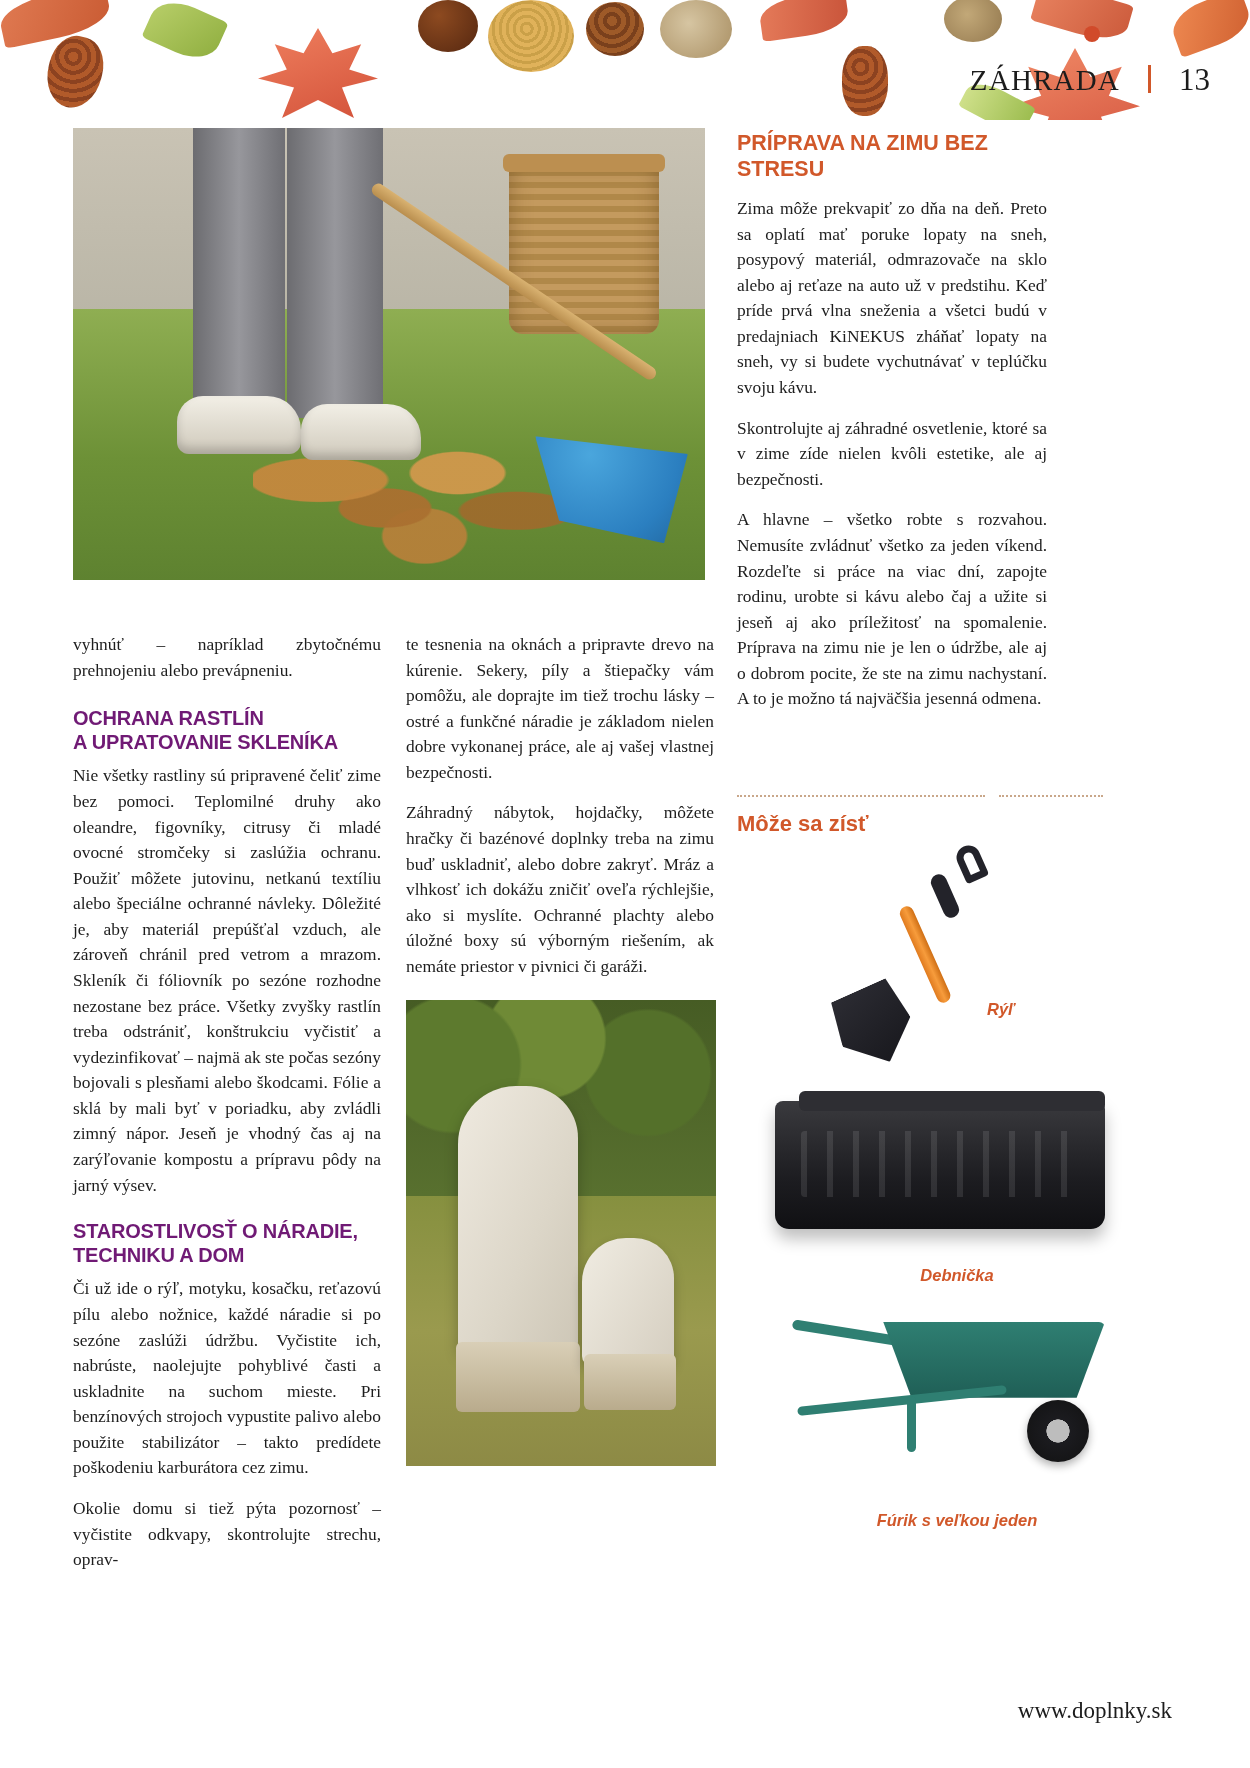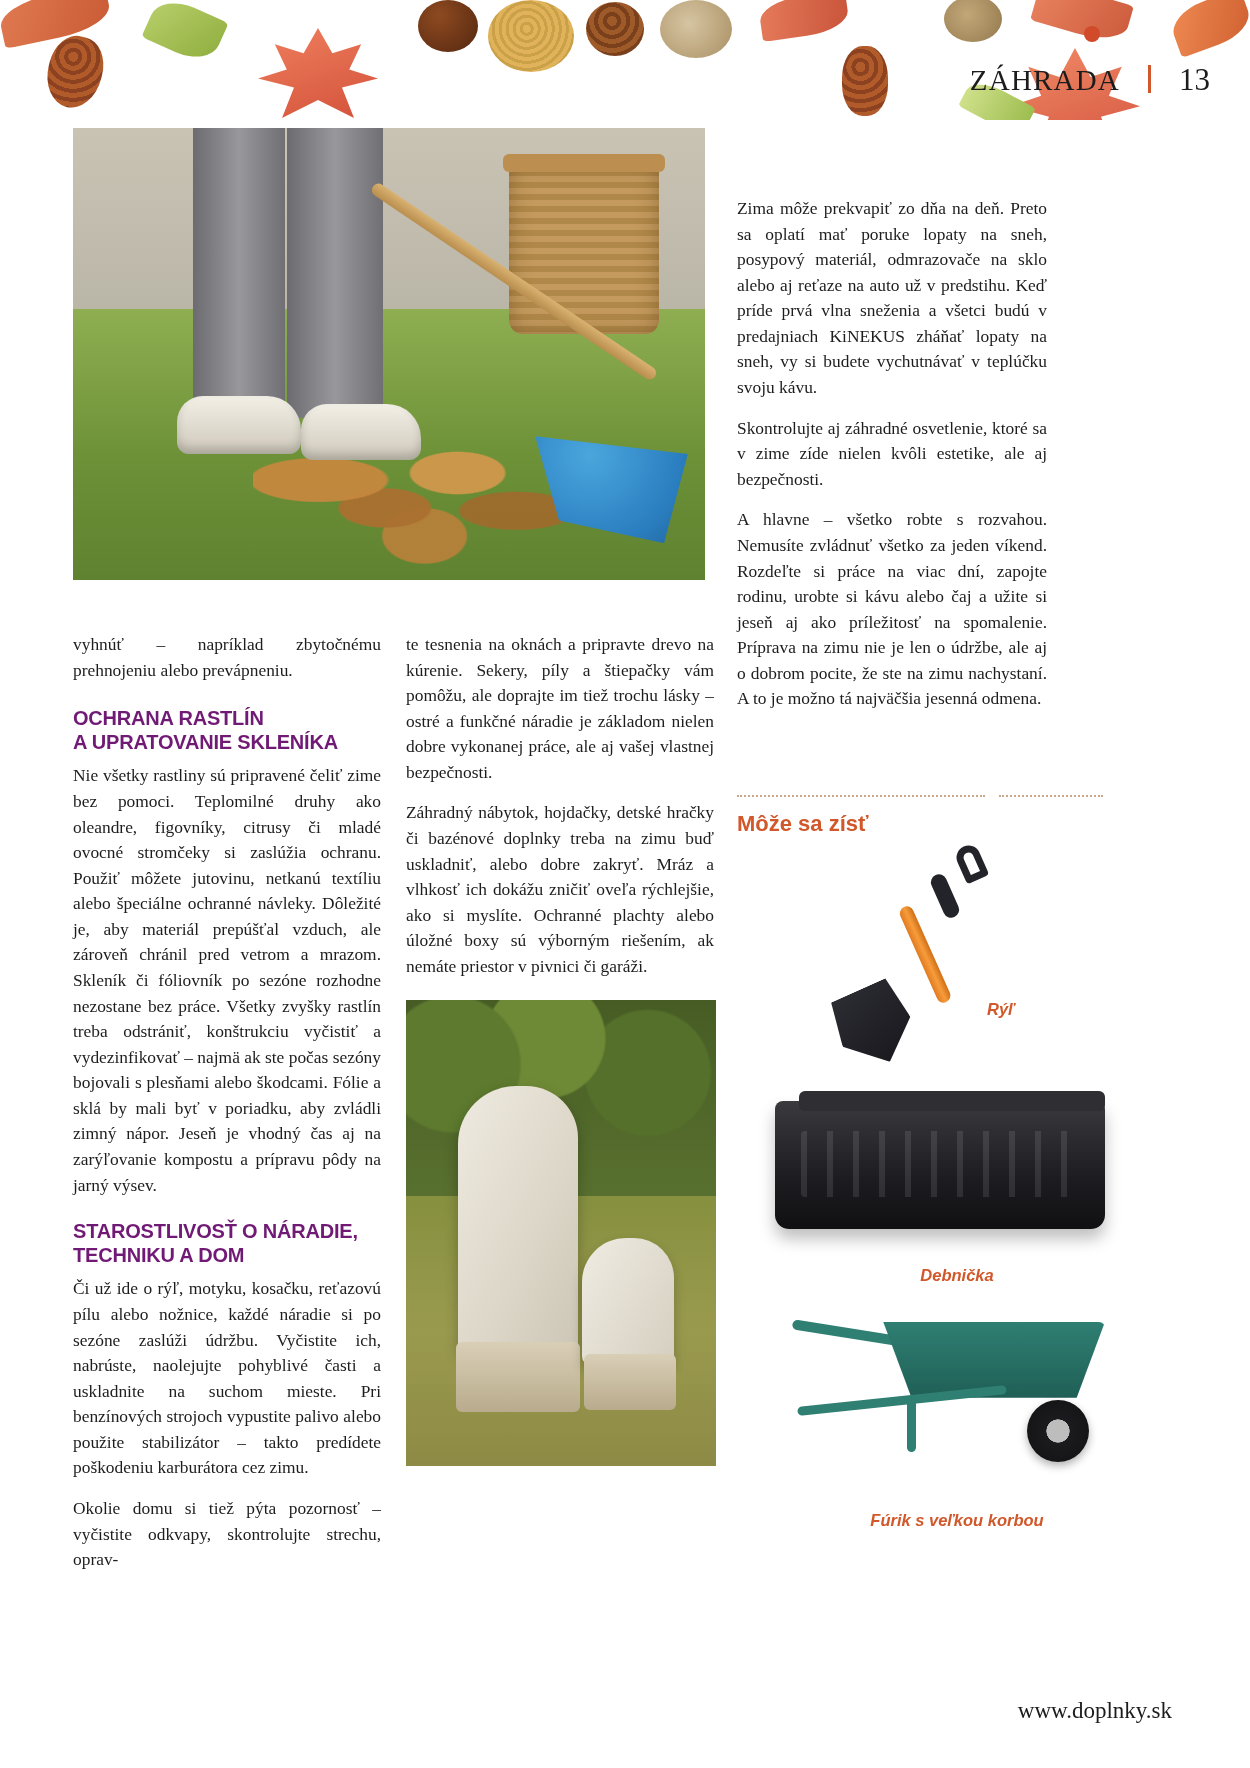--- a/index.html
+++ b/index.html
@@ -343,20 +343,21 @@
     <div class="basket"></div>
     <div class="leg legA"></div>
     <div class="leg legB"></div>
     <div class="handle"></div>
     <div class="leaves-pile"></div>
     <div class="shoe shoeA"></div>
     <div class="shoe shoeB"></div>
     <div class="rake"></div>
   </div>
 
+  <div class="side-head">PRÍPRAVA NA ZIMU BEZ STRESU</div>
 
   <div class="col col-right">
     <p>Zima môže prekvapiť zo dňa na deň. Preto sa oplatí mať poruke lopaty na sneh, posypový materiál, odmrazovače na sklo alebo aj reťaze na auto už v predstihu. Keď príde prvá vlna sneženia a všetci budú v predajniach KiNEKUS zháňať lopaty na sneh, vy si budete vychutnávať v teplúčku svoju kávu.</p>
     <p>Skontrolujte aj záhradné osvetlenie, ktoré sa v zime zíde nielen kvôli estetike, ale aj bezpečnosti.</p>
     <p>A hlavne – všetko robte s rozvahou. Nemusíte zvládnuť všetko za jeden víkend. Rozdeľte si práce na viac dní, zapojte rodinu, urobte si kávu alebo čaj a užite si jeseň aj ako príležitosť na spomalenie. Príprava na zimu nie je len o údržbe, ale aj o dobrom pocite, že ste na zimu nachystaní. A to je možno tá najväčšia jesenná odmena.</p>
   </div>
 
   <div class="col col-left">
     <p>vyhnúť – napríklad zbytočnému prehnojeniu alebo prevápneniu.</p>
 
@@ -371,21 +372,21 @@
       <div>STAROSTLIVOSŤ O NÁRADIE,</div>
       <div>TECHNIKU A DOM</div>
     </div>
 
     <p>Či už ide o rýľ, motyku, kosačku, reťazovú pílu alebo nožnice, každé náradie si po sezóne zaslúži údržbu. Vyčistite ich, nabrúste, naolejujte pohyblivé časti a uskladnite na suchom mieste. Pri benzínových strojoch vypustite palivo alebo použite stabilizátor – takto predídete poškodeniu karburátora cez zimu.</p>
     <p>Okolie domu si tiež pýta pozornosť – vyčistite odkvapy, skontrolujte strechu, oprav-</p>
   </div>
 
   <div class="col col-mid">
     <p>te tesnenia na oknách a pripravte drevo na kúrenie. Sekery, píly a štiepačky vám pomôžu, ale doprajte im tiež trochu lásky – ostré a funkčné náradie je základom nielen dobre vykonanej práce, ale aj vašej vlastnej bezpečnosti.</p>
-    <p>Záhradný nábytok, hojdačky, detské hračky či bazénové doplnky treba na zimu buď uskladniť, alebo dobre zakryť. Mráz a vlhkosť ich dokážu zničiť oveľa rýchlejšie, ako si myslíte. Ochranné plachty alebo úložné boxy sú výborným riešením, ak nemáte priestor v pivnici či garáži.</p>
+    <p>Záhradný nábytok, hojdačky, môžete hračky či bazénové doplnky treba na zimu buď uskladniť, alebo dobre zakryť. Mráz a vlhkosť ich dokážu zničiť oveľa rýchlejšie, ako si myslíte. Ochranné plachty alebo úložné boxy sú výborným riešením, ak nemáte priestor v pivnici či garáži.</p>
   </div>
 
   <div class="photo-bottom">
     <div class="hedge"></div>
     <div class="ground"></div>
     <div class="wrap-big"></div>
     <div class="sack sackA"></div>
     <div class="wrap-small"></div>
     <div class="sack sackB"></div>
   </div>
@@ -420,19 +421,19 @@
     </div>
 
     <div class="product">
       <div class="barrow-wrap">
         <span class="barrow-frame"></span>
         <span class="barrow-tub"></span>
         <span class="barrow-frame2"></span>
         <span class="barrow-leg"></span>
         <span class="barrow-wheel"></span>
       </div>
-      <div class="product-caption cap-barrow">Fúrik s veľkou korbou</div>
+      <div class="product-caption cap-barrow">Fúrik s veľkou jeden</div>
     </div>
   </div>
 
   <div class="footer">www.doplnky.sk</div>
 
 </div>
 
 </body></html>

